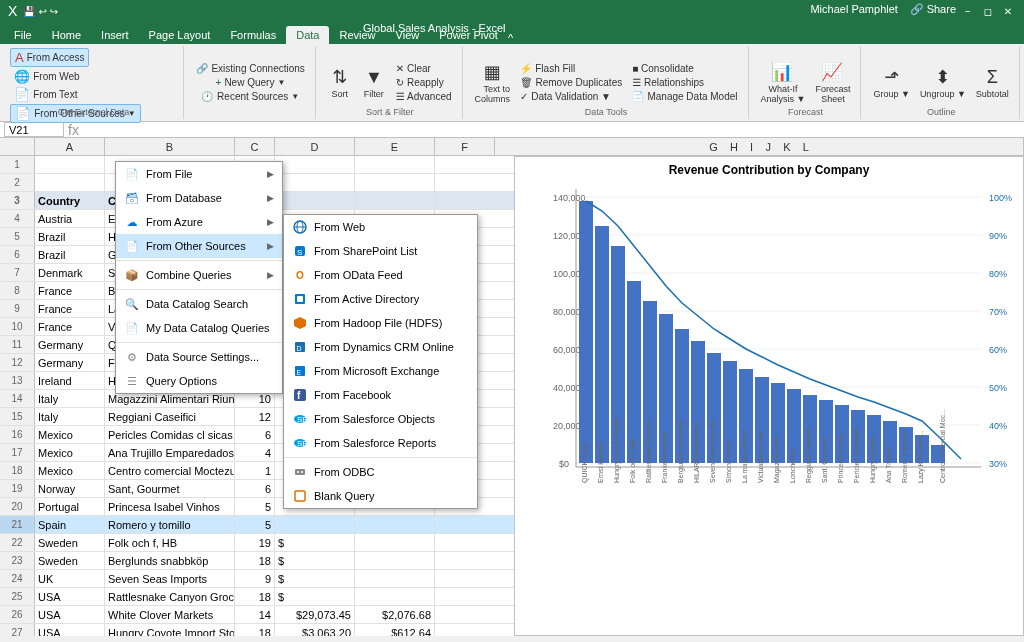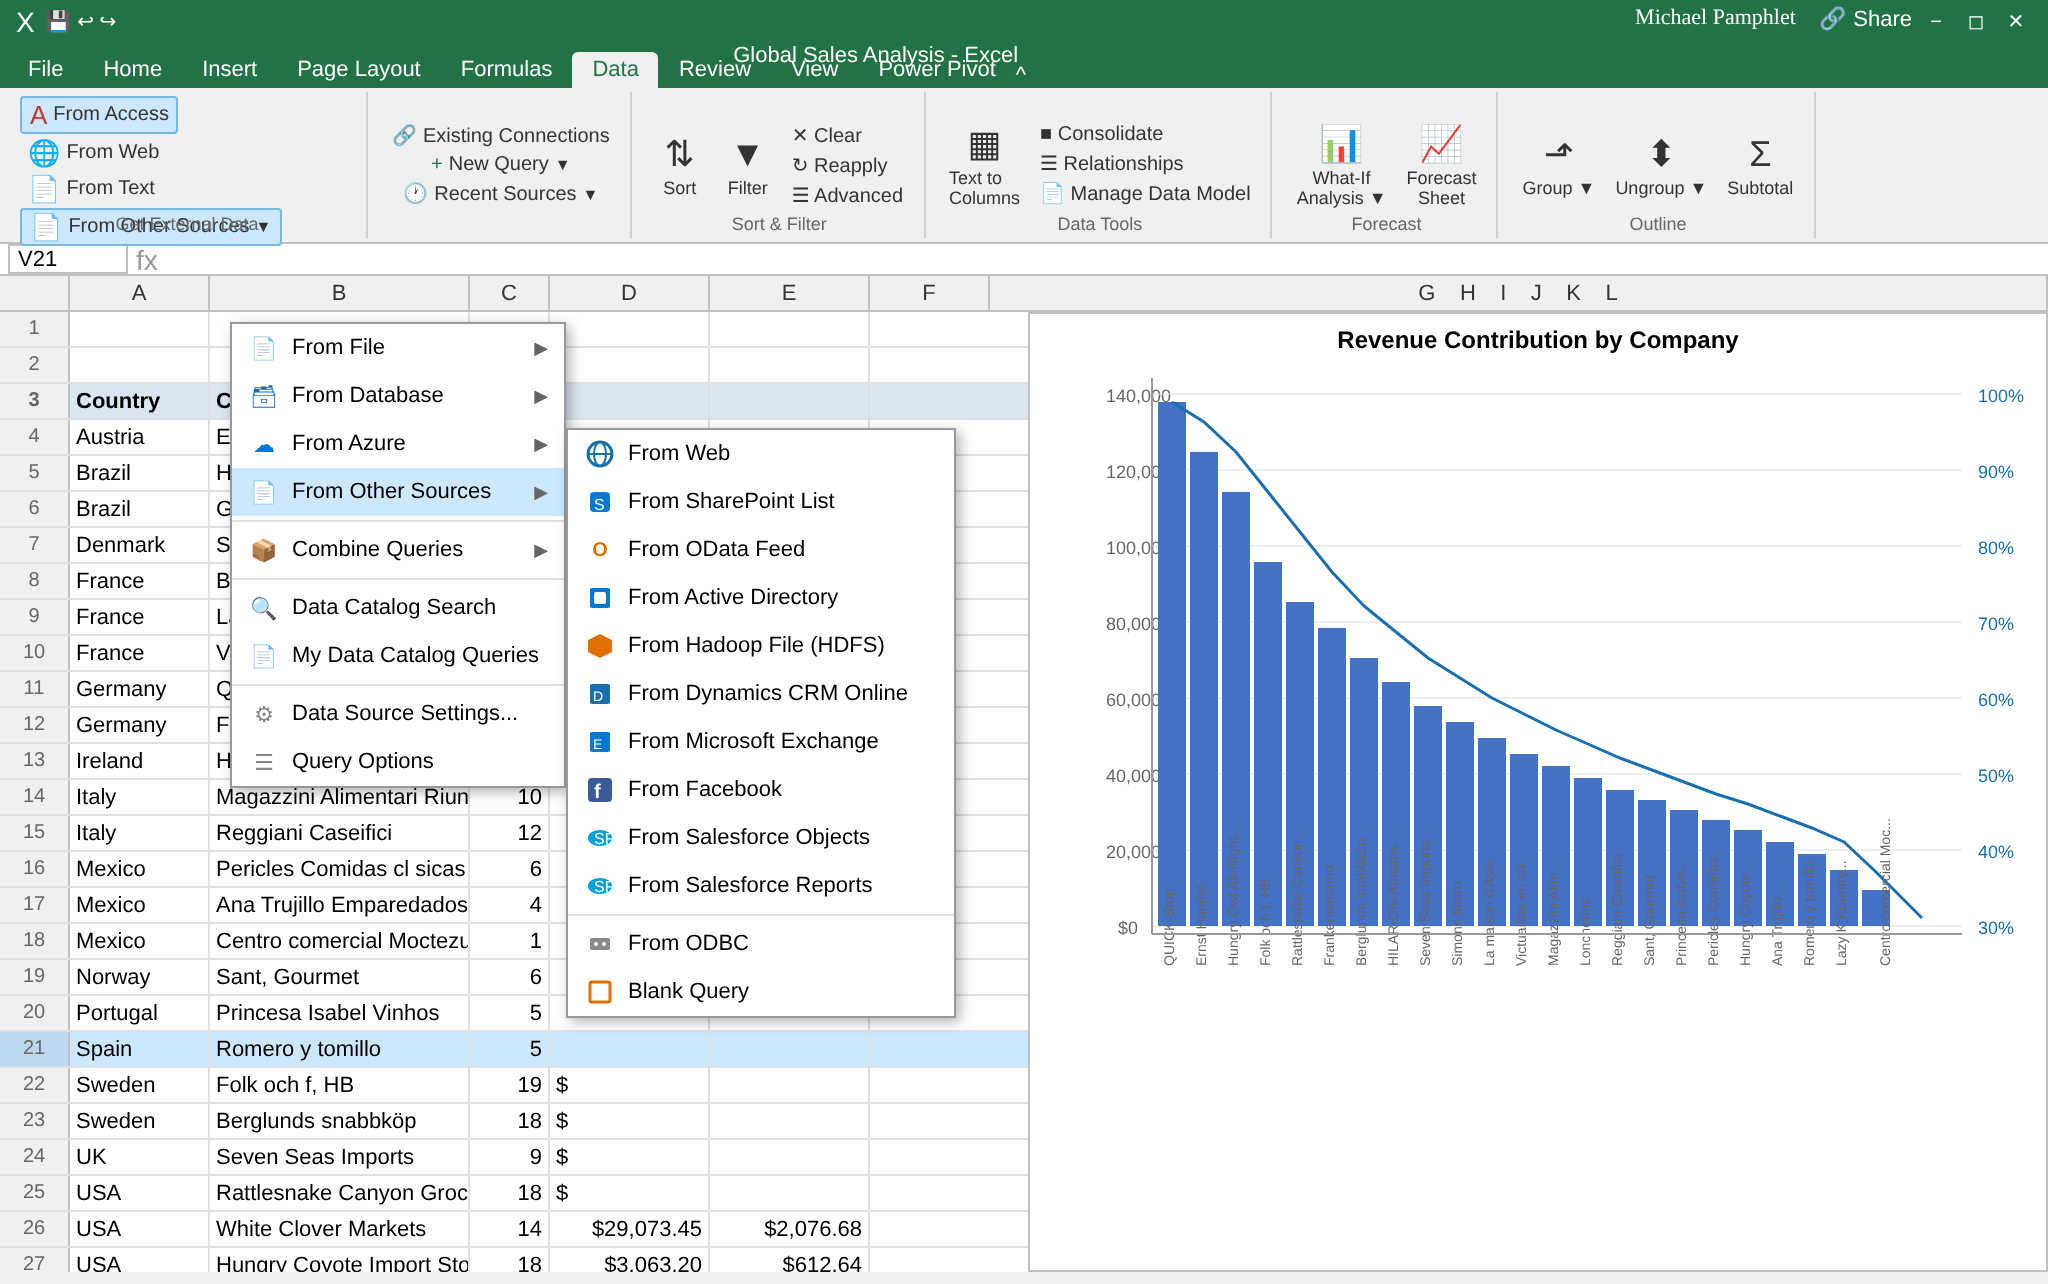--- a/index.html
+++ b/index.html
@@ -197,21 +197,21 @@
 </head>
 <body>
 
 <div class="title-bar">
   <div class="title-bar-left">
     <span style="font-size:14px;">X</span>
     <span style="font-size:10px;">💾 ↩ ↪</span>
   </div>
   <div class="title-bar-center">Global Sales Analysis - Excel</div>
   <div class="title-bar-controls">
-    <span style="margin-right:8px;font-family:Liberation Serif, serif;">Michael Pamphlet</span>
+    <span style="margin-right:8px;">Michael Pamphlet</span>
     <span style="cursor:pointer;">🔗 Share</span>
     <span class="win-btn">−</span>
     <span class="win-btn">◻</span>
     <span class="win-btn">✕</span>
   </div>
 </div>
 
 <div class="ribbon-tabs">
   <div class="ribbon-tab">File</div>
   <div class="ribbon-tab">Home</div>
@@ -294,21 +294,26 @@
         <div class="ribbon-btn-small">☰ Advanced</div>
       </div>
     </div>
     <div class="ribbon-group-label">Sort &amp; Filter</div>
   </div>
 
   <div class="ribbon-group" style="min-width:150px;">
     <div class="ribbon-group-content">
       <div class="ribbon-btn">
         <span style="font-size:18px;">▦</span>
-        <span style="font-size:9px;text-align:left;">Text to<br>Columns</span>
+        <span style="font-size:9px;text-align:right;">Text to<br>Columns</span>
+      </div>
+      <div style="display:flex;flex-direction:column;gap:1px;">
+        <div class="ribbon-btn-small">⚡ Flash Fill</div>
+        <div class="ribbon-btn-small">🗑 Remove Duplicates</div>
+        <div class="ribbon-btn-small">✓ Data Validation ▼</div>
       </div>
       <div style="display:flex;flex-direction:column;gap:1px;">
         <div class="ribbon-btn-small">■ Consolidate</div>
         <div class="ribbon-btn-small">☰ Relationships</div>
         <div class="ribbon-btn-small">📄 Manage Data Model</div>
       </div>
     </div>
     <div class="ribbon-group-label">Data Tools</div>
   </div>
 

